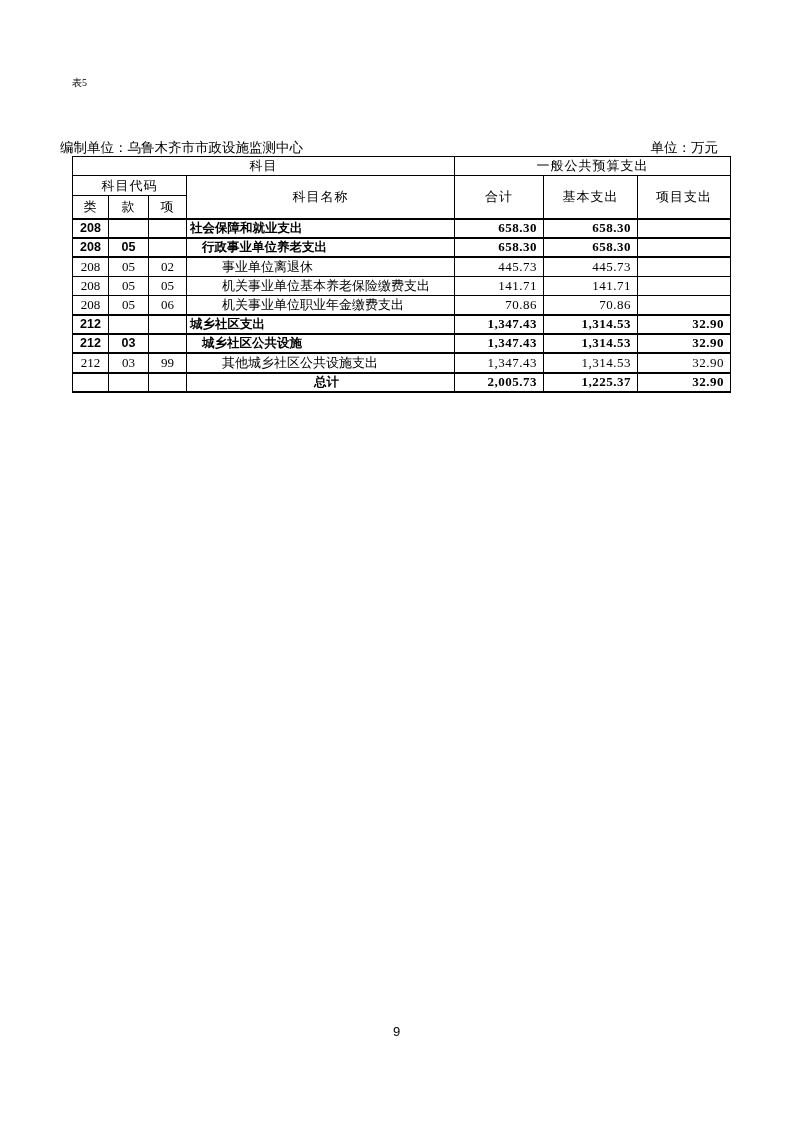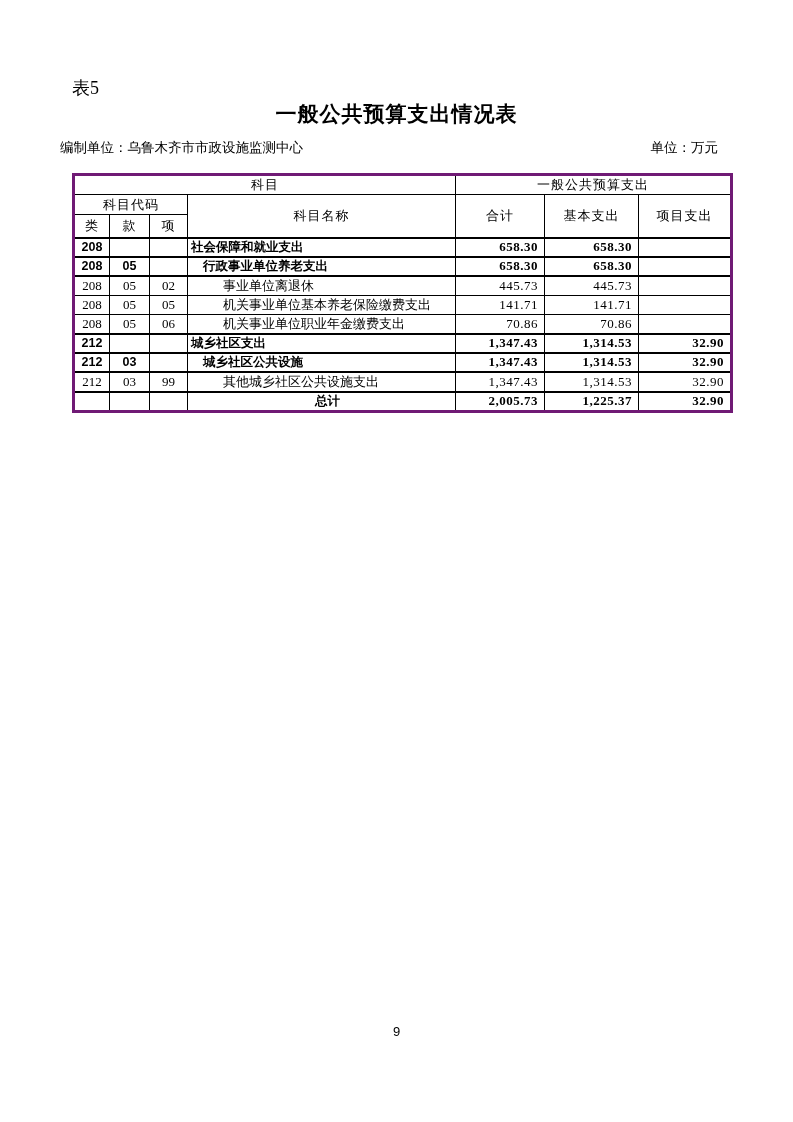--- a/index.html
+++ b/index.html
@@ -10,21 +10,21 @@
     height: 1122px;
     background: #ffffff;
     color: #000000;
     font-family: "Liberation Serif", "DejaVu Serif", serif;
     overflow: hidden;
   }
   .table-label {
     position: absolute;
     left: 72px;
     top: 76px;
-    font-size: 18px;
+    font-size: 10px;
   }
   .doc-title {
     position: absolute;
     left: 0;
     right: 0;
     top: 100px;
     margin: 0;
     text-align: center;
     font-size: 21px;
     font-weight: 700;
@@ -36,25 +36,25 @@
     left: 60px;
     width: 658px;
     top: 139px;
     display: flex;
     justify-content: space-between;
     font-size: 13.5px;
   }
   table.budget-table {
     position: absolute;
     left: 72px;
-    top: 173px;
+    top: 156px;
     width: 658px;
     border-collapse: collapse;
     table-layout: fixed;
-    border: 3px solid #701a75;
+    border: 1px solid #701a75;
     font-size: 13px;
   }
   .budget-table th, .budget-table td {
     border: 1px solid #000;
     padding: 0;
     font-weight: 400;
     overflow: hidden;
     white-space: nowrap;
   }
   .budget-table thead th {
@@ -97,21 +97,20 @@
     font-family: "Liberation Sans", "DejaVu Sans", sans-serif;
   }
 </style>
 </head>
 <body>
 
 <div class="page">
 
   <div class="table-label">表5</div>
 
-  <h1 class="doc-title">一般公共预算支出情况表</h1>
 
   <div class="meta-row">
     <span>编制单位：乌鲁木齐市市政设施监测中心</span>
     <span>单位：万元</span>
   </div>
 
   <table class="budget-table">
     <colgroup>
       <col style="width:36px">
         <col style="width:40px">

